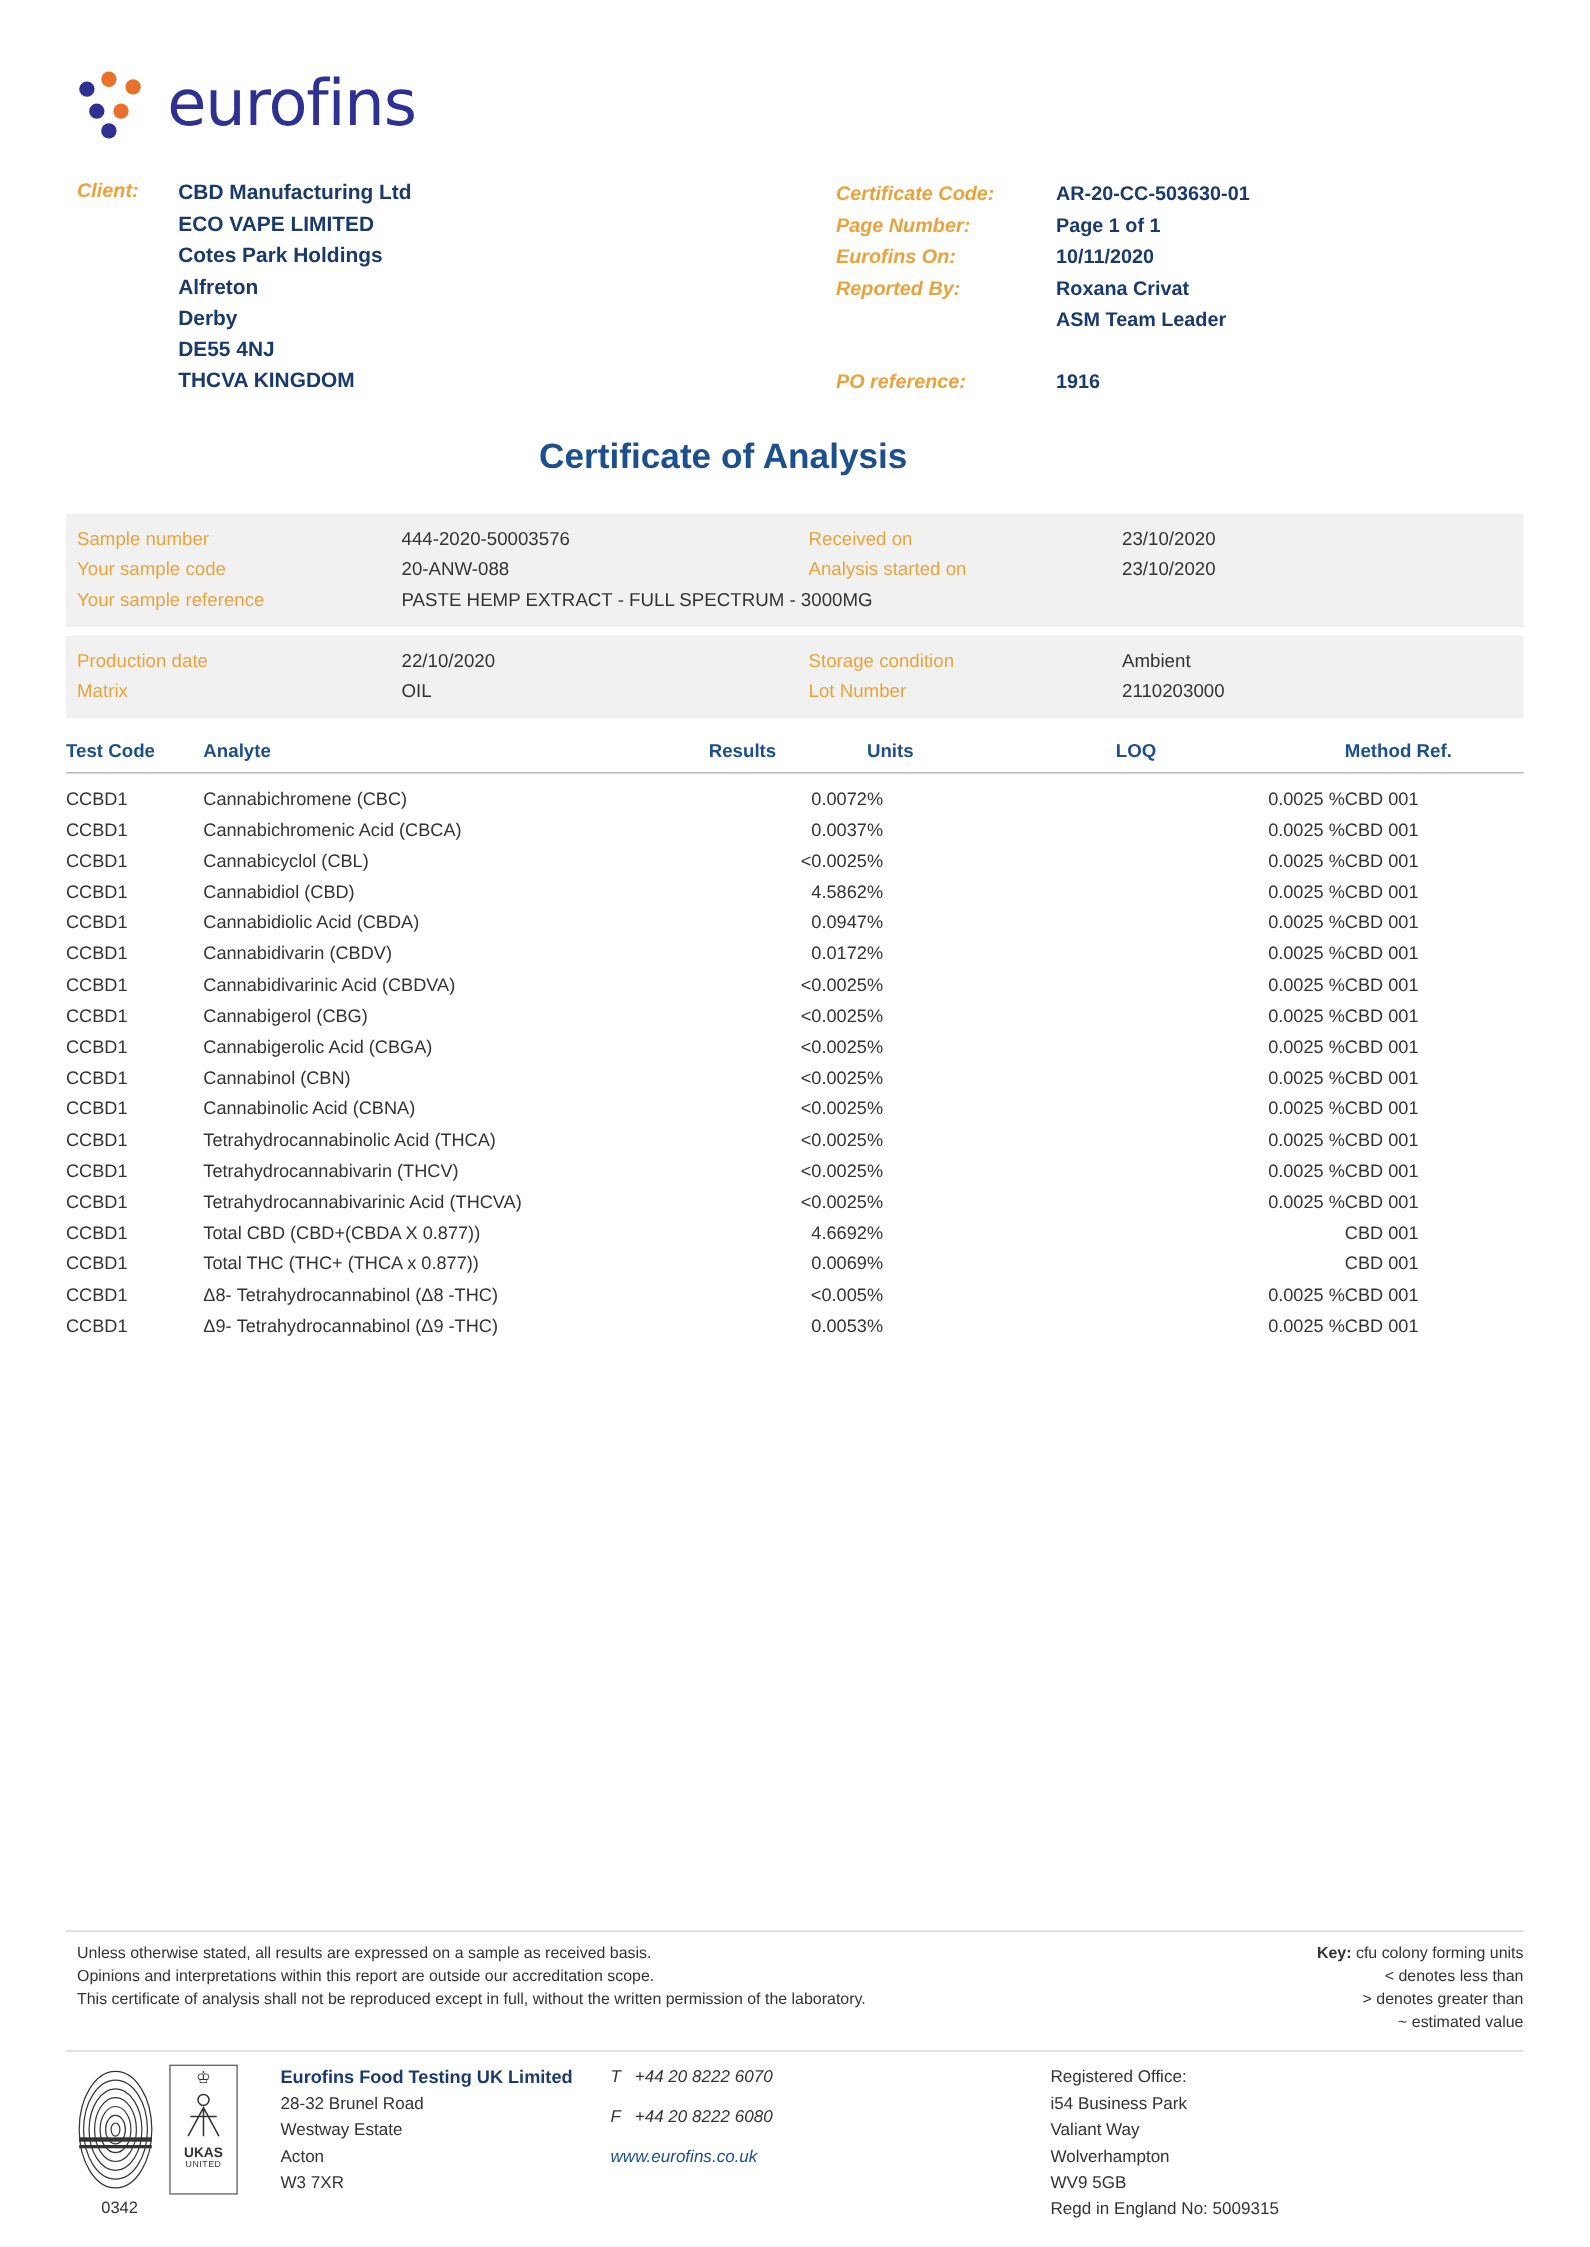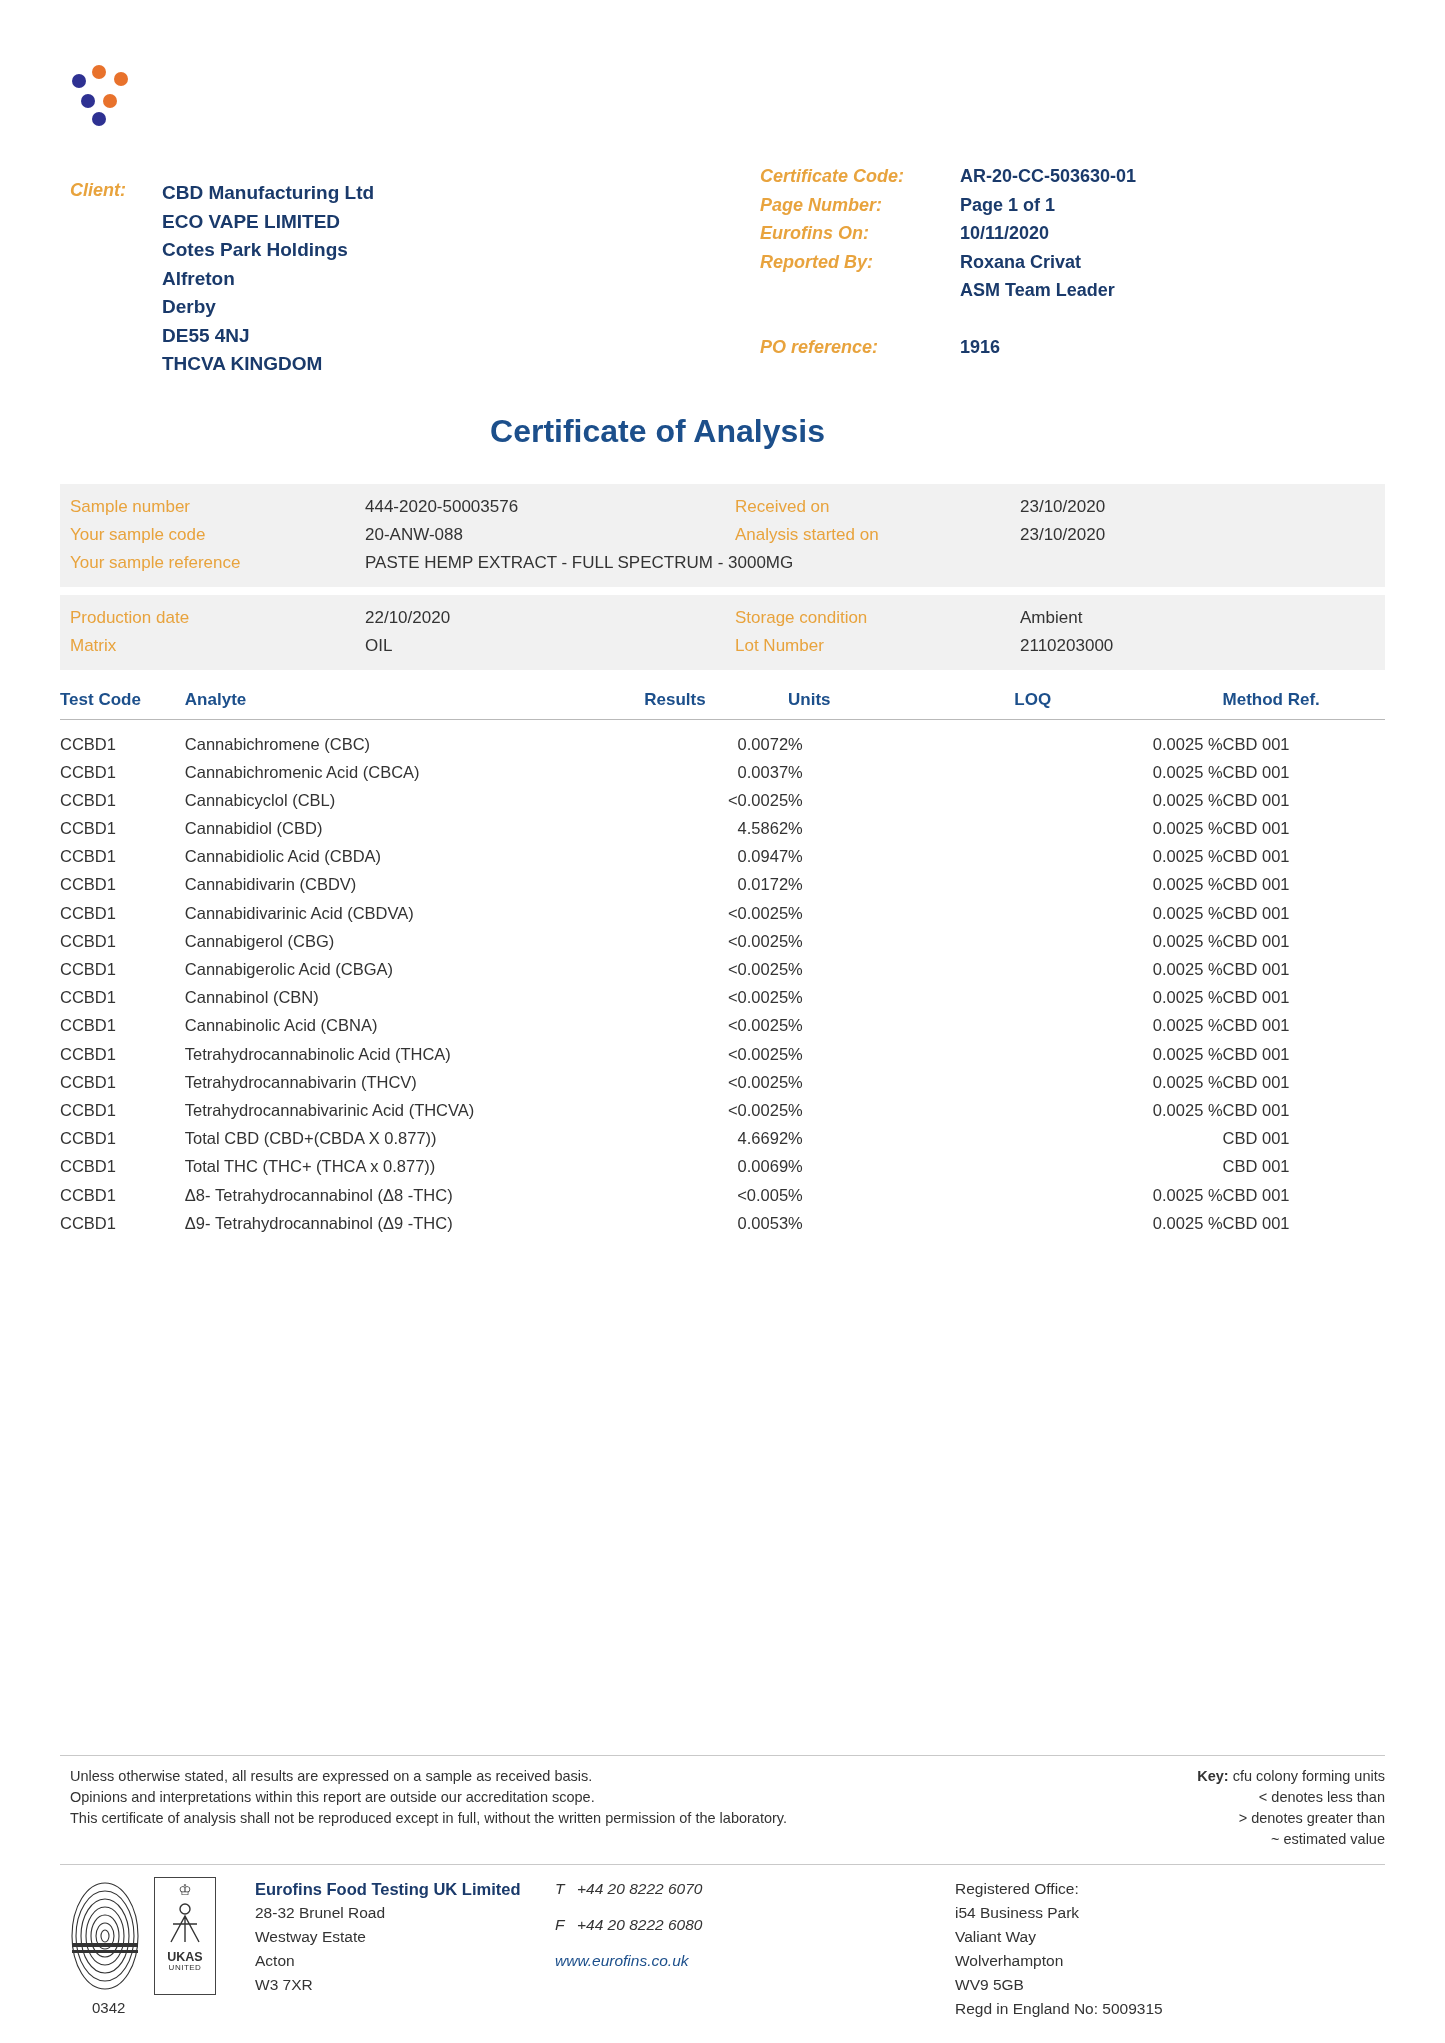--- a/index.html
+++ b/index.html
@@ -45,21 +45,21 @@
     font-weight: 400;
     line-height: 1;
   }
 
   
   .header-grid {
     display: flex;
     margin-top: 22px;
     padding-left: 10px;
   }
-  .client-block { width: 690px; display: flex; margin-top: 17px; }
+  .client-block { width: 690px; display: flex; }
   .client-label {
     color: #e8a33d;
     font-style: italic;
     font-weight: bold;
     font-size: 18px;
     width: 92px;
     flex: 0 0 92px;
     padding-top: 1px;
   }
   .client-lines {
@@ -277,20 +277,21 @@
 
   <div class="logo-row">
     <div class="logo-mark">
       <span class="dot" style="width:14px;height:14px;background:#2e3192;left:2px;top:14px;"></span>
       <span class="dot" style="width:14px;height:14px;background:#e8722c;left:22px;top:5px;"></span>
       <span class="dot" style="width:14px;height:14px;background:#e8722c;left:44px;top:12px;"></span>
       <span class="dot" style="width:14px;height:14px;background:#2e3192;left:11px;top:34px;"></span>
       <span class="dot" style="width:14px;height:14px;background:#e8722c;left:33px;top:34px;"></span>
       <span class="dot" style="width:14px;height:14px;background:#2e3192;left:22px;top:52px;"></span>
     </div>
+    <div class="logo-text">eurofins</div>
   </div>
 
   <div class="header-grid">
     <div class="client-block">
       <div class="client-label">Client:</div>
       <div class="client-lines">
         <div>CBD Manufacturing Ltd</div>
         <div>ECO VAPE LIMITED</div>
         <div>Cotes Park Holdings</div>
         <div>Alfreton</div>

